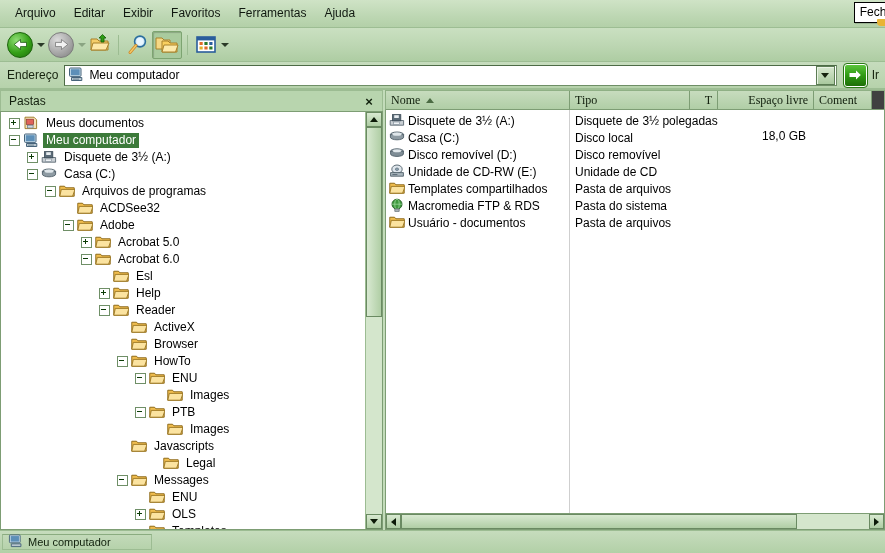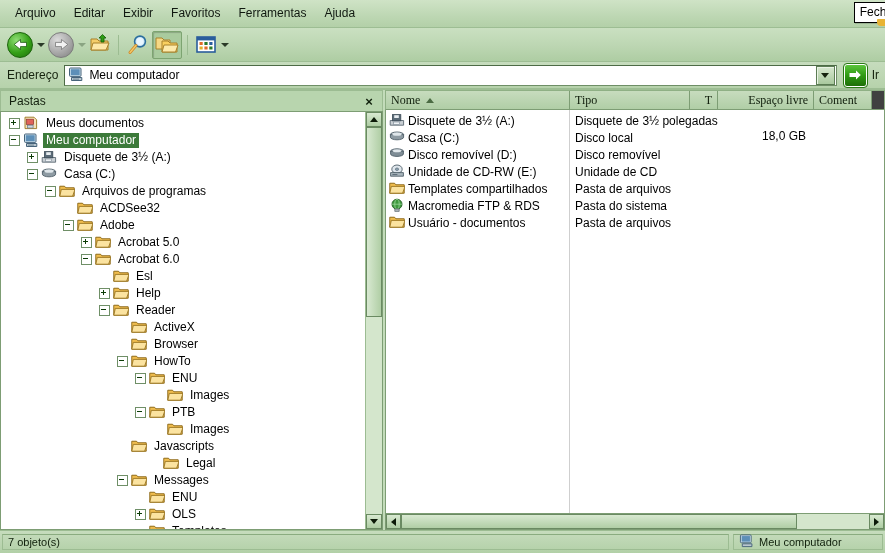--- a/index.html
+++ b/index.html
@@ -787,21 +787,20 @@
           <div class="hsbthumb" style="left:0;width:396px;"></div>
         </div>
         <div class="hbtn sbright">
             <i></i>
           </div>
       </div>
     </div>
   </div>
 
   <div class="statusbar">
-    <div class="spanel grow">7 objeto(s)</div>
     <div class="spanel right">
       <span class="ico" style="margin-right:4px;">
         <svg width="15" height="14" viewBox="0 0 16 15">
           <rect x="1.5" y="1" width="11.5" height="8.4" rx="1" fill="#cfe3ef" stroke="#46637a" stroke-width="1"></rect>
           <rect x="2.8" y="2.2" width="8.9" height="6" fill="#5d8fb8"></rect>
           <path d="M3.5 10.5 L13.8 10.5 L13.8 13.5 L3.5 13.5 Z" fill="#b9c7cf" stroke="#46637a" stroke-width="1"></path>
         </svg>
       </span>
       <span>Meu computador</span>
     </div>

